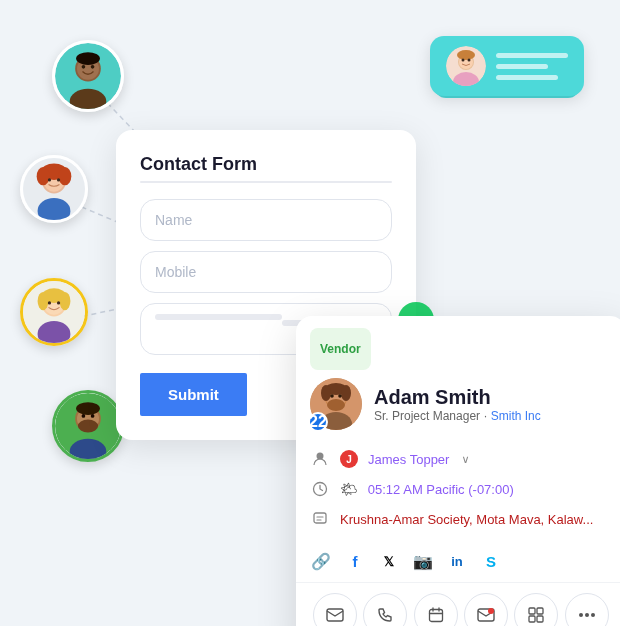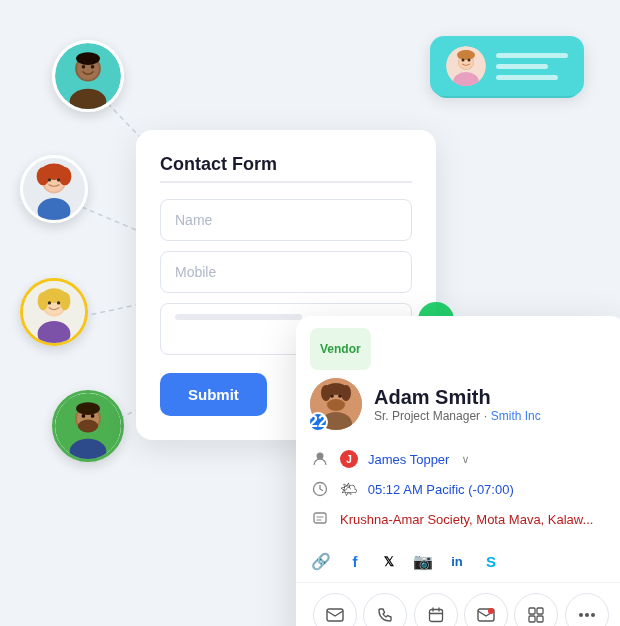--- a/index.html
+++ b/index.html
@@ -26,21 +26,21 @@
       position: absolute;
       top: 0; left: 0;
       width: 100%; height: 100%;
       pointer-events: none;
     }
 
     
     .contact-form-card {
       position: absolute;
       top: 130px;
-      left: 136px;
+      left: 116px;
       width: 300px;
       background: white;
       border-radius: 16px;
       padding: 24px;
       box-shadow: 0 8px 32px rgba(0,0,0,0.1);
       z-index: 2;
     }
     .contact-form-card h2 {
       font-size: 18px;
       font-weight: 700;
@@ -48,39 +48,39 @@
       margin-bottom: 6px;
     }
     .form-divider {
       height: 2px;
       background: #e8eaf0;
       border-radius: 2px;
       margin-bottom: 16px;
     }
     .form-field {
       border: 1.5px solid #e0e4ec;
-      border-radius: 8px;
+      border-radius: 15px;
       padding: 12px 14px;
       margin-bottom: 10px;
       font-size: 14px;
       color: #9aa0b0;
       background: white;
       width: 100%;
     }
     .form-field-textarea {
       height: 52px;
       display: flex;
       align-items: flex-start;
       padding-top: 10px;
     }
     .submit-btn {
       background: #3b7cf4;
       color: white;
       border: none;
-      border-radius: 10px;
+      border-radius: 2px;
       padding: 13px 28px;
       font-size: 15px;
       font-weight: 600;
       cursor: pointer;
       margin-top: 8px;
     }
 
     
     .top-right-card {
       position: absolute;
@@ -201,21 +201,21 @@
       border-radius: 50%;
       background: #e53935;
       color: white;
       font-size: 10px;
       font-weight: 700;
       display: flex;
       align-items: center;
       justify-content: center;
     }
     .chevron { font-size: 11px; color: #888; margin-left: 2px; }
-    .row-text { color: #1d4ed8; }
+    .row-text { color: #8b5cf6; }
     .row-link { color: #b91c1c; text-decoration: none; font-size: 13px; }
 
     
     .social-row {
       display: flex;
       align-items: center;
       gap: 12px;
       padding: 6px 14px 10px;
     }
     .social-icon {

